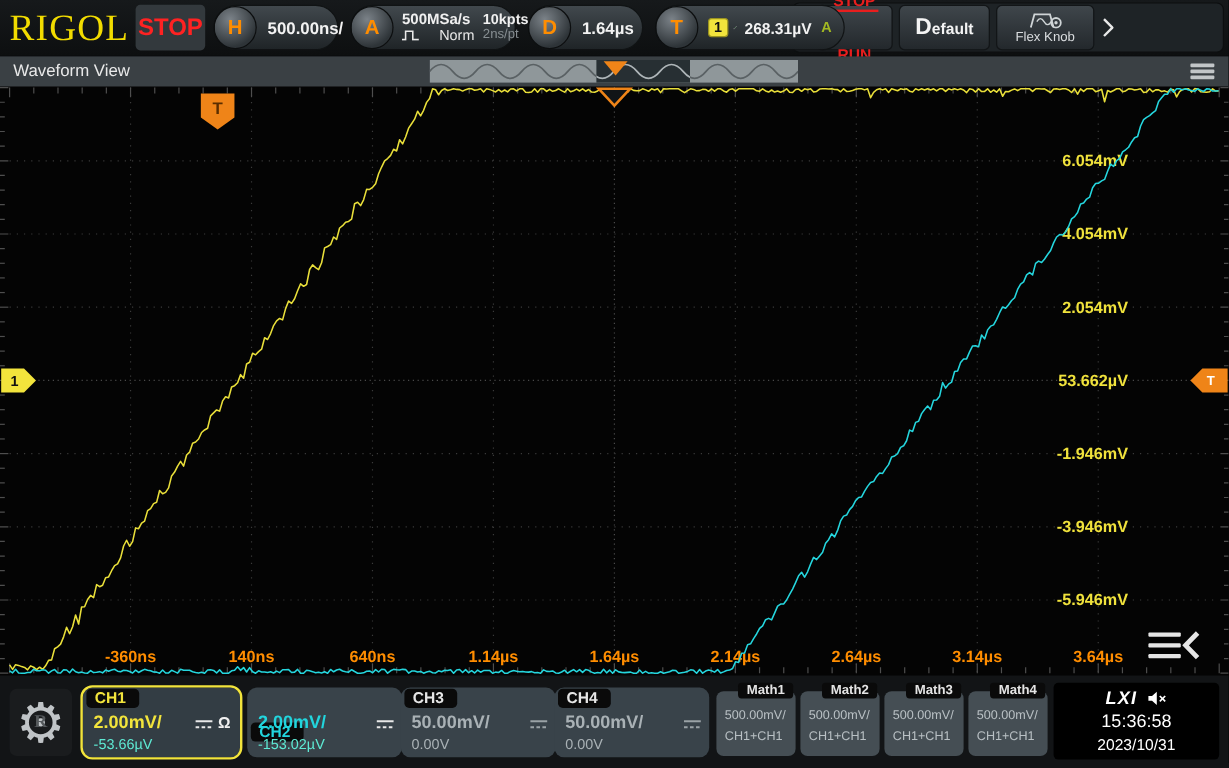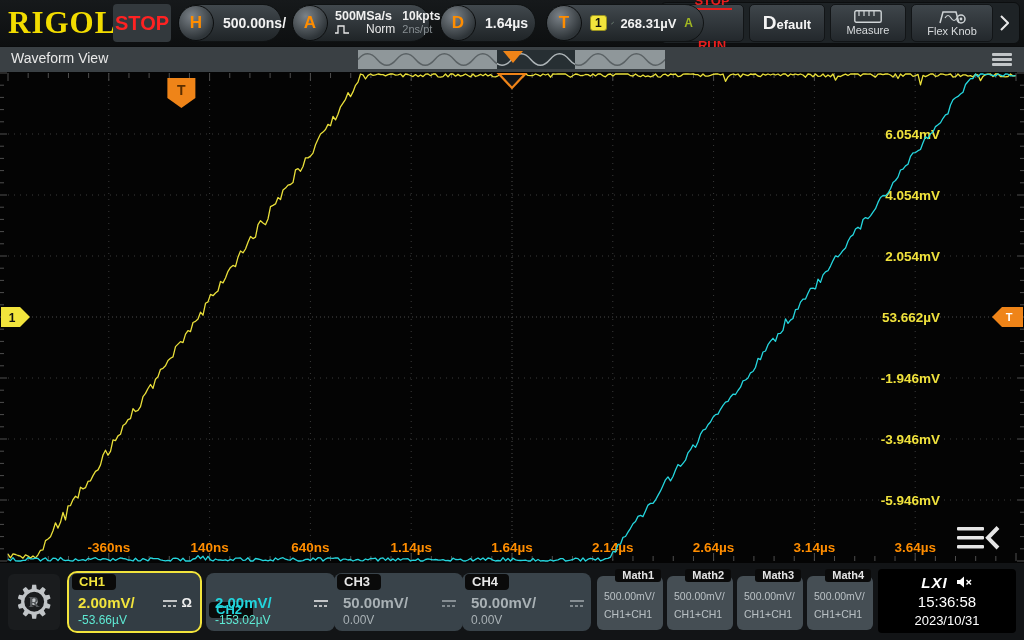--- a/index.html
+++ b/index.html
@@ -1,21 +1,21 @@
 <!DOCTYPE html>
 <html><head>
 <meta charset="utf-8">
 <style>
   html,body{margin:0;padding:0;background:#000;}
   #screen{position:relative;width:1024px;height:640px;background:#0a0c0d;overflow:hidden;
           font-family:"Liberation Sans","DejaVu Sans",sans-serif;-webkit-font-smoothing:antialiased;}
   
   #topbar{position:absolute;left:0;top:0;width:1024px;height:46px;background:linear-gradient(#16191b,#0d0f10);}
   .logo{position:absolute;left:8px;top:5px;font-family:"Liberation Serif","DejaVu Serif",serif;
-        font-weight:bold;font-size:31px;color:#f2dc00;letter-spacing:1px;}
+        font-weight:normal;font-size:31px;color:#f2dc00;letter-spacing:1px;}
   .runstate{position:absolute;left:113px;top:4px;width:58px;height:38px;background:#33393d;border-radius:4px;
         color:#ff2222;font-weight:bold;font-size:20px;display:flex;align-items:center;justify-content:center;}
   .pill{position:absolute;top:4px;height:38px;background:linear-gradient(#41484d,#1f2427);
         border:1px solid #101314;border-radius:20px;display:flex;align-items:center;box-sizing:border-box;}
   .knobcircle{width:36px;height:36px;border-radius:50%;flex:0 0 36px;margin-left:-1px;
         background:radial-gradient(circle at 38% 30%,#7b8288,#2e3438 72%);border:1px solid #0c0e0f;
         box-sizing:border-box;display:flex;align-items:center;justify-content:center;
         color:#ff8d00;font-weight:bold;font-size:17px;}
   .pilltext{color:#f2f2f2;font-weight:bold;font-size:14px;padding:0 12px 0 9px;white-space:nowrap;}
   .acol{display:flex;flex-direction:column;justify-content:center;line-height:13px;padding:0 5px 0 7px;}
@@ -125,30 +125,20 @@
         <svg width="9" height="16" viewBox="0 0 9 16">
             <polyline points="8,1 1,8 8,15" fill="none" stroke="#e8e8e8" stroke-width="2"></polyline>
           </svg>
       </div>
       <div class="qbtn" style="flex:0 0 62px;">
         <span class="stop">STOP</span>
         <span class="run">RUN</span>
       </div>
       <div class="qbtn" style="flex:0 0 74px;">
         <span class="deflabel"><span class="bigD">D</span><span>efault</span></span>
-      </div>
-      <div class="qbtn" style="flex:0 0 74px;">
-        <svg width="28" height="13" viewBox="0 0 28 13">
-          <rect x="0.8" y="0.8" width="26.4" height="11.4" rx="1.5" fill="none" stroke="#cfd4d6" stroke-width="1.4"></rect>
-          <line x1="5" y1="1" x2="5" y2="6" stroke="#cfd4d6" stroke-width="1.2"></line>
-          <line x1="10" y1="1" x2="10" y2="6" stroke="#cfd4d6" stroke-width="1.2"></line>
-          <line x1="15" y1="1" x2="15" y2="6" stroke="#cfd4d6" stroke-width="1.2"></line>
-          <line x1="20" y1="1" x2="20" y2="6" stroke="#cfd4d6" stroke-width="1.2"></line>
-        </svg>
-        <span class="iconlabel">Measure</span>
       </div>
       <div class="qbtn" style="flex:0 0 80px;">
         <svg width="30" height="14" viewBox="0 0 30 14">
           <path d="M3,13 L6,2 L19,2 L22,13" fill="none" stroke="#cfd4d6" stroke-width="1.5"></path>
           <path d="M8,8 q3,-5 6,0 q3,5 6,0" fill="none" stroke="#cfd4d6" stroke-width="1.2"></path>
           <circle cx="24" cy="9" r="4" fill="none" stroke="#cfd4d6" stroke-width="1.5"></circle>
           <circle cx="24" cy="9" r="1.4" fill="#cfd4d6"></circle>
         </svg>
         <span class="iconlabel">Flex Knob</span>
       </div>

